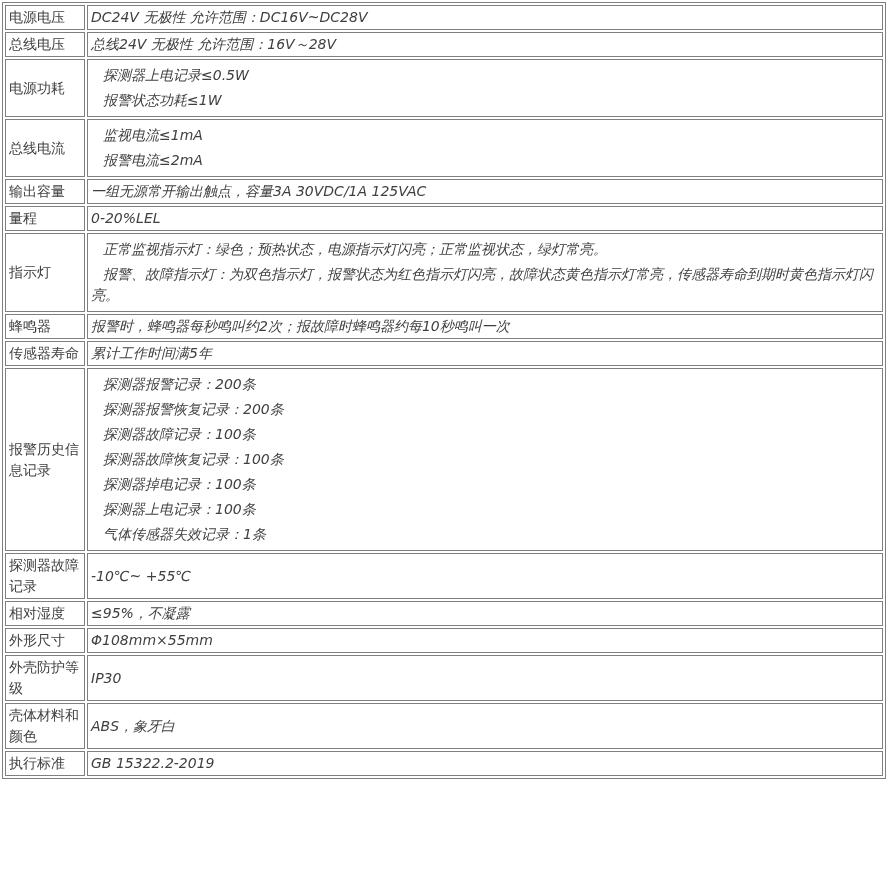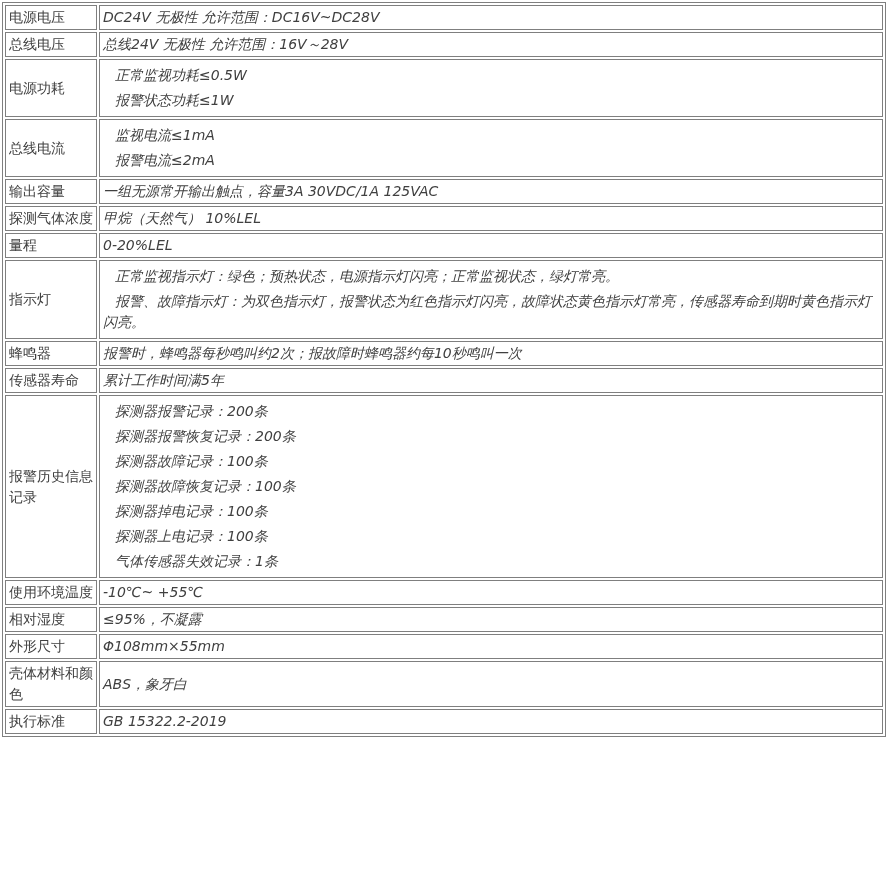--- a/index.html
+++ b/index.html
@@ -26,21 +26,21 @@
     margin: 2px 2px;
     table-layout: fixed;
   }
   td {
     border: 1px solid #7f7f7f;
     vertical-align: middle;
     line-height: 21px;
     background: #ffffff;
   }
   td.label-cell {
-    width: 92px;
+    width: 80px;
     padding: 1px 3px;
     word-break: break-all;
   }
   td.value-cell {
     padding: 1px 3px;
   }
   td.value-cell p {
     margin: 0;
     text-indent: 0;
     font-style: italic;
@@ -66,46 +66,40 @@
   <tr>
     <td class="label-cell">总线电压</td>
     <td class="value-cell">
             <p>总线24V 无极性 允许范围：16V～28V</p>
           </td>
   </tr>
 
   <tr>
     <td class="label-cell">电源功耗</td>
     <td class="value-cell multi">
-            <p>正常监视功耗≤0.5W</p>
+            <p>探测器上电记录≤0.5W</p>
             <p>报警状态功耗≤1W</p>
           </td>
   </tr>
 
   <tr>
     <td class="label-cell">总线电流</td>
     <td class="value-cell multi">
             <p>监视电流≤1mA</p>
             <p>报警电流≤2mA</p>
           </td>
   </tr>
 
   <tr>
     <td class="label-cell">输出容量</td>
     <td class="value-cell">
             <p>一组无源常开输出触点，容量3A 30VDC/1A 125VAC</p>
           </td>
   </tr>
 
-  <tr>
-    <td class="label-cell">探测气体浓度</td>
-    <td class="value-cell">
-            <p>甲烷（天然气） 10%LEL</p>
-          </td>
-  </tr>
 
   <tr>
     <td class="label-cell">量程</td>
     <td class="value-cell">
             <p>0-20%LEL</p>
           </td>
   </tr>
 
 
   <tr>
@@ -138,40 +132,46 @@
             <p>探测器报警恢复记录：200条</p>
             <p>探测器故障记录：100条</p>
             <p>探测器故障恢复记录：100条</p>
             <p>探测器掉电记录：100条</p>
             <p>探测器上电记录：100条</p>
             <p>气体传感器失效记录：1条</p>
           </td>
   </tr>
 
   <tr>
-    <td class="label-cell">使用环境温度</td>
+    <td class="label-cell">探测器故障记录</td>
     <td class="value-cell">
             <p>-10℃~ +55℃</p>
           </td>
   </tr>
 
   <tr>
     <td class="label-cell">相对湿度</td>
     <td class="value-cell">
             <p>≤95%，不凝露</p>
           </td>
   </tr>
 
   <tr>
     <td class="label-cell">外形尺寸</td>
     <td class="value-cell">
             <p>Φ108mm×55mm</p>
           </td>
   </tr>
 
+  <tr>
+    <td class="label-cell">外壳防护等级</td>
+    <td class="value-cell">
+            <p>IP30</p>
+          </td>
+  </tr>
 
   <tr>
     <td class="label-cell">壳体材料和颜色</td>
     <td class="value-cell">
             <p>ABS，象牙白</p>
           </td>
   </tr>
 
 
 

